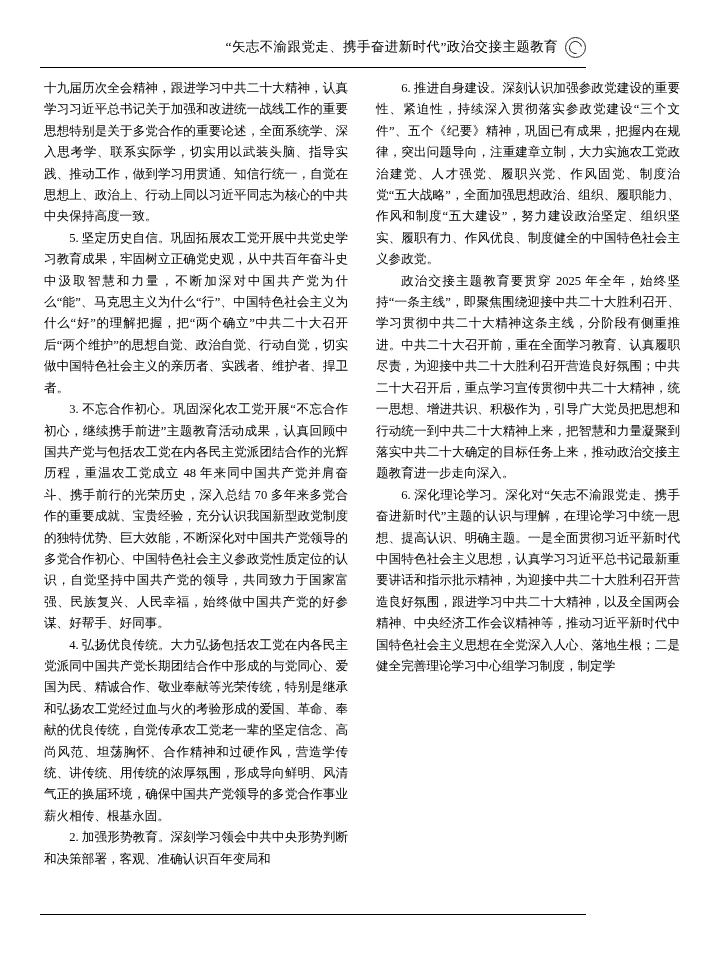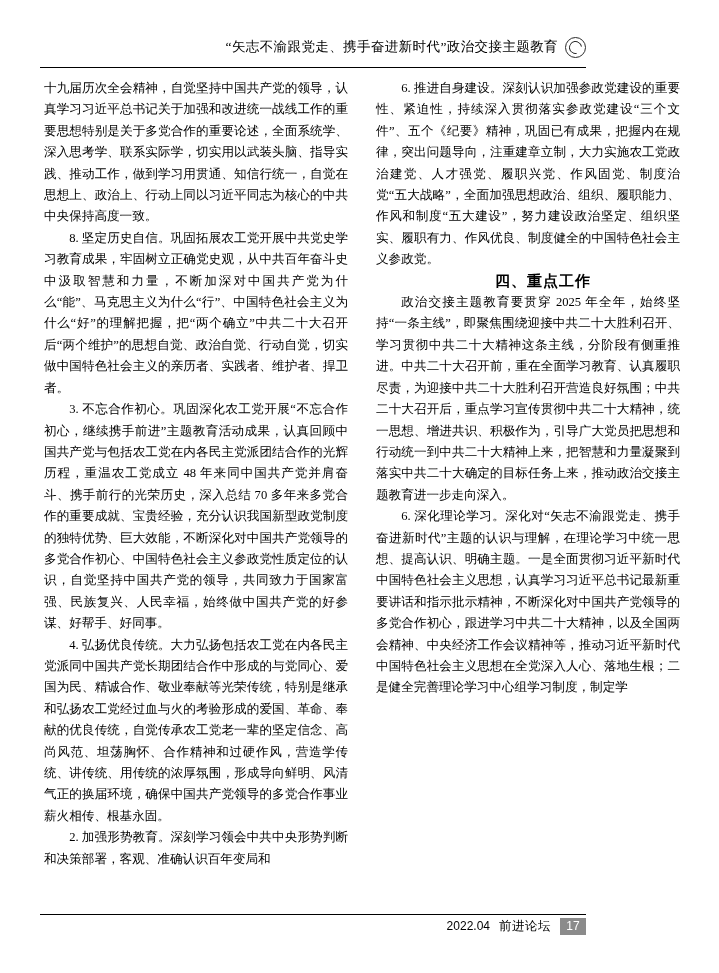--- a/index.html
+++ b/index.html
@@ -158,36 +158,30 @@
 
   <div class="header">
     <div class="header-title">“矢志不渝跟党走、携手奋进新时代”政治交接主题教育</div>
     <div class="header-logo"></div>
   </div>
   <div class="header-rule"></div>
 
   <div class="columns">
 
     <div class="col">
-      <p class="noindent">十九届历次全会精神，自觉坚持中国共产党的领导，认真学习习近平总书记关于加强和改进统一战线工作的重要思想特别是关于多党合作的重要论述，全面系统学、深入思考学、联系实际学，切实用以武装头脑、指导实践、推动工作，做到学习用贯通、知信行统一，自觉在思想上、政治上、行动上同以习近平同志为核心的中共中央保持高度一致。</p>
-      <p><span class="bold-run">8. 坚定历史自信。</span><span>巩固拓展农工党开展中共党史学习教育成果，牢固树立正确党史观，从中共百年奋斗史中汲取智慧和力量，不断加深对中国共产党为什么“能”、马克思主义为什么“行”、中国特色社会主义为什么“好”的理解把握，把“两个确立”中共二十大召开后“两个维护”的思想自觉、政治自觉、行动自觉，切实做中国特色社会主义的亲历者、实践者、维护者、捍卫者。</span></p>
+      <p class="noindent">十九届历次全会精神，跟进学习中共二十大精神，认真学习习近平总书记关于加强和改进统一战线工作的重要思想特别是关于多党合作的重要论述，全面系统学、深入思考学、联系实际学，切实用以武装头脑、指导实践、推动工作，做到学习用贯通、知信行统一，自觉在思想上、政治上、行动上同以习近平同志为核心的中共中央保持高度一致。</p>
+      <p><span class="bold-run">5. 坚定历史自信。</span><span>巩固拓展农工党开展中共党史学习教育成果，牢固树立正确党史观，从中共百年奋斗史中汲取智慧和力量，不断加深对中国共产党为什么“能”、马克思主义为什么“行”、中国特色社会主义为什么“好”的理解把握，把“两个确立”中共二十大召开后“两个维护”的思想自觉、政治自觉、行动自觉，切实做中国特色社会主义的亲历者、实践者、维护者、捍卫者。</span></p>
       <p><span class="bold-run">3. 不忘合作初心。</span><span>巩固深化农工党开展“不忘合作初心，继续携手前进”主题教育活动成果，认真回顾中国共产党与包括农工党在内各民主党派团结合作的光辉历程，重温农工党成立 48 年来同中国共产党并肩奋斗、携手前行的光荣历史，深入总结 70 多年来多党合作的重要成就、宝贵经验，充分认识我国新型政党制度的独特优势、巨大效能，不断深化对中国共产党领导的多党合作初心、中国特色社会主义参政党性质定位的认识，自觉坚持中国共产党的领导，共同致力于国家富强、民族复兴、人民幸福，始终做中国共产党的好参谋、好帮手、好同事。</span></p>
       <p><span class="bold-run">4. 弘扬优良传统。</span><span>大力弘扬包括农工党在内各民主党派同中国共产党长期团结合作中形成的与党同心、爱国为民、精诚合作、敬业奉献等光荣传统，特别是继承和弘扬农工党经过血与火的考验形成的爱国、革命、奉献的优良传统，自觉传承农工党老一辈的坚定信念、高尚风范、坦荡胸怀、合作精神和过硬作风，营造学传统、讲传统、用传统的浓厚氛围，形成导向鲜明、风清气正的换届环境，确保中国共产党领导的多党合作事业薪火相传、根基永固。</span></p>
       <p><span class="bold-run">2. 加强形势教育。</span><span>深刻学习领会中共中央形势判断和决策部署，客观、准确认识百年变局和</span></p>
     </div>
 
     <div class="col">
       <p><span class="bold-run">6. 推进自身建设。</span><span>深刻认识加强参政党建设的重要性、紧迫性，持续深入贯彻落实参政党建设“三个文件”、五个《纪要》精神，巩固已有成果，把握内在规律，突出问题导向，注重建章立制，大力实施农工党政治建党、人才强党、履职兴党、作风固党、制度治党“五大战略”，全面加强思想政治、组织、履职能力、作风和制度“五大建设”，努力建设政治坚定、组织坚实、履职有力、作风优良、制度健全的中国特色社会主义参政党。</span></p>
-      <p class="section-head">四、重点工作</p>
       <p>政治交接主题教育要贯穿 2025 年全年，始终坚持“一条主线”，即聚焦围绕迎接中共二十大胜利召开、学习贯彻中共二十大精神这条主线，分阶段有侧重推进。中共二十大召开前，重在全面学习教育、认真履职尽责，为迎接中共二十大胜利召开营造良好氛围；中共二十大召开后，重点学习宣传贯彻中共二十大精神，统一思想、增进共识、积极作为，引导广大党员把思想和行动统一到中共二十大精神上来，把智慧和力量凝聚到落实中共二十大确定的目标任务上来，推动政治交接主题教育进一步走向深入。</p>
-      <p><span class="bold-run">6. 深化理论学习。</span><span>深化对“矢志不渝跟党走、携手奋进新时代”主题的认识与理解，在理论学习中统一思想、提高认识、明确主题。一是全面贯彻习近平新时代中国特色社会主义思想，认真学习习近平总书记最新重要讲话和指示批示精神，不断深化对中国共产党领导的多党合作初心，跟进学习中共二十大精神，以及全国两会精神、中央经济工作会议精神等，推动习近平新时代中国特色社会主义思想在全党深入人心、落地生根；二是健全完善理论学习中心组学习制度，制定学</span></p>
+      <p><span class="bold-run">6. 深化理论学习。</span><span>深化对“矢志不渝跟党走、携手奋进新时代”主题的认识与理解，在理论学习中统一思想、提高认识、明确主题。一是全面贯彻习近平新时代中国特色社会主义思想，认真学习习近平总书记最新重要讲话和指示批示精神，为迎接中共二十大胜利召开营造良好氛围，跟进学习中共二十大精神，以及全国两会精神、中央经济工作会议精神等，推动习近平新时代中国特色社会主义思想在全党深入人心、落地生根；二是健全完善理论学习中心组学习制度，制定学</span></p>
     </div>
 
   </div>
 
   <div class="footer-rule"></div>
-  <div class="footer">
-    <div class="footer-date">2022.04</div>
-    <div class="footer-journal">前进论坛</div>
-    <div class="footer-pageno">17</div>
-  </div>
 
 </div>
 
 </body></html>

